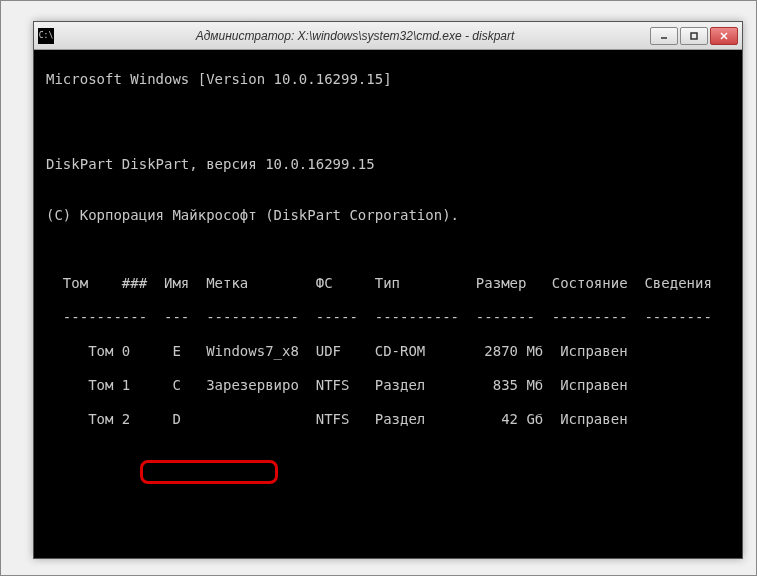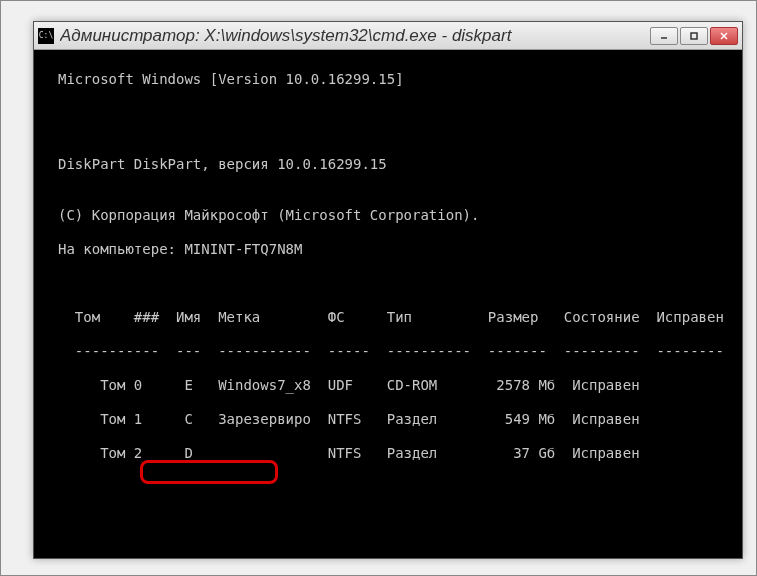--- a/index.html
+++ b/index.html
@@ -36,25 +36,26 @@
     margin-right: 6px;
     display: inline-flex;
     align-items: center;
     justify-content: center;
     font-size: 8px;
     color: #ccc;
     font-family: monospace;
   }
   .title-text {
     flex: 1;
-    font-size: 17px;
+    font-size: 12px;
     font-style: italic;
     color: #333;
     white-space: nowrap;
     overflow: hidden;
+    text-align: center;
   }
   .win-buttons {
     display: flex;
     gap: 2px;
   }
   .win-btn {
     width: 28px;
     height: 18px;
     border: 1px solid #888;
     background: linear-gradient(to bottom, #f8f8f8, #ddd);
@@ -69,21 +70,21 @@
     background: linear-gradient(to bottom, #e88, #c44);
     color: #fff;
     border-color: #a33;
   }
   .terminal {
     background: #000;
     color: #c8c8c8;
     font-family: "Consolas", "Lucida Console", monospace;
     font-size: 14px;
     line-height: 17px;
-    padding: 4px 24px;
+    padding: 4px 12px;
     height: calc(100% - 28px);
     overflow: hidden;
     white-space: pre;
     position: relative;
   }
   .highlight-box {
     position: absolute;
     border: 3px solid #d00;
     border-radius: 8px;
     pointer-events: none;
@@ -116,29 +117,28 @@
       </div>
     </div>
   </div>
   <div class="terminal">
 <span class="row">Microsoft Windows [Version 10.0.16299.15]</span>
 <span class="row"></span>
 <span class="row"></span>
 <span class="row"></span>
 <span class="row">DiskPart DiskPart, версия 10.0.16299.15</span>
 <span class="row"></span>
-<span class="row">(C) Корпорация Майкрософт (Microsoft Corporation).</span>
-<span class="row">На компьютере: MININT-FTQ7N8M</span>
+<span class="row">(C) Корпорация Майкрософт (DiskPart Corporation).</span>
 <span class="row"></span>
 <span class="row"></span>
-<span class="row">  Том    ###  Имя  Метка        ФС     Тип         Размер   Состояние  Исправен</span>
+<span class="row">  Том    ###  Имя  Метка        ФС     Тип         Размер   Состояние  Сведения</span>
 <span class="row">  ----------  ---  -----------  -----  ----------  -------  ---------  --------</span>
-<span class="row">     Том 0     E   Windows7_x8  UDF    CD-ROM       2578 Mб  Исправен</span>
-<span class="row">     Том 1     C   Зарезервиро  NTFS   Раздел        549 Mб  Исправен</span>
-<span class="row">     Том 2     D                NTFS   Раздел         37 Gб  Исправен</span>
+<span class="row">     Том 0     E   Windows7_x8  UDF    CD-ROM       2870 Mб  Исправен</span>
+<span class="row">     Том 1     C   Зарезервиро  NTFS   Раздел        835 Mб  Исправен</span>
+<span class="row">     Том 2     D                NTFS   Раздел         42 Gб  Исправен</span>
 <span class="row"></span>
 
 <span class="row"></span>
 
 <span class="row"></span>
 
     <div class="highlight-box" style="left: 106px; top: 410px; width: 138px; height: 24px;"></div>
   </div>
 </div>
 

